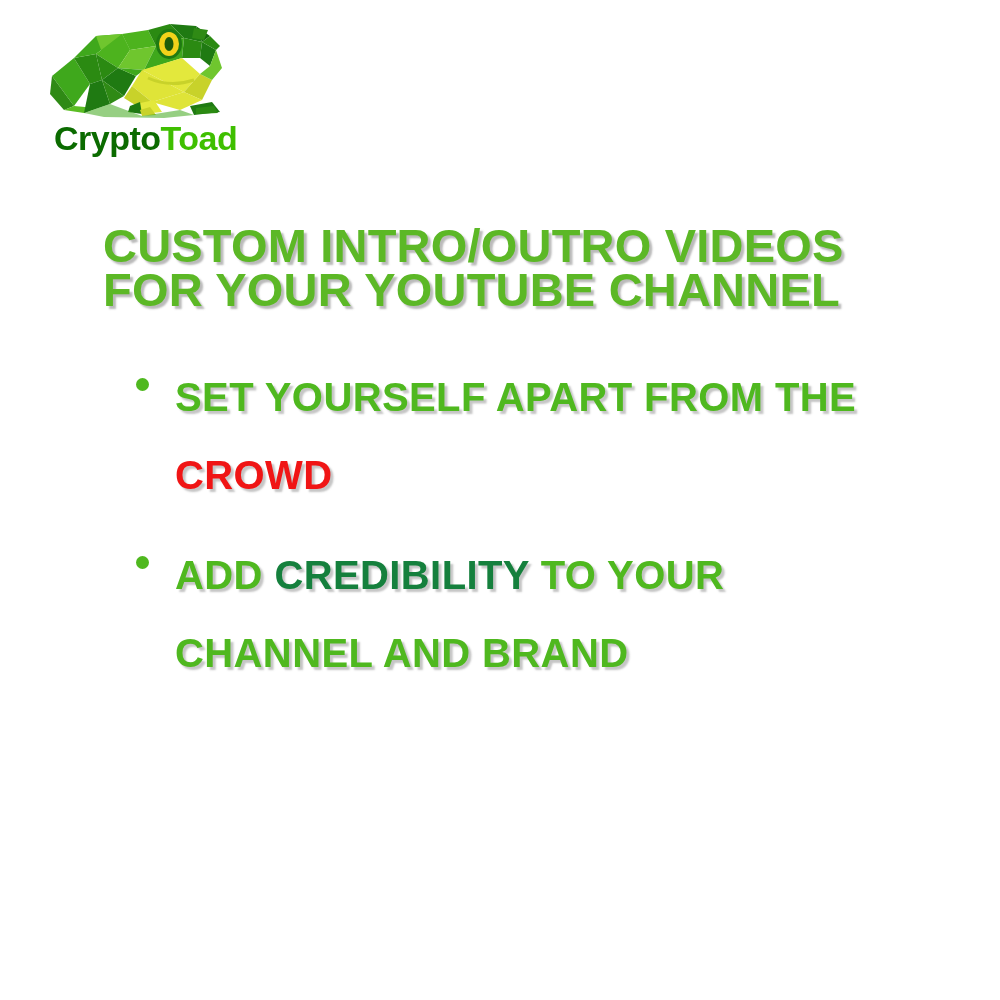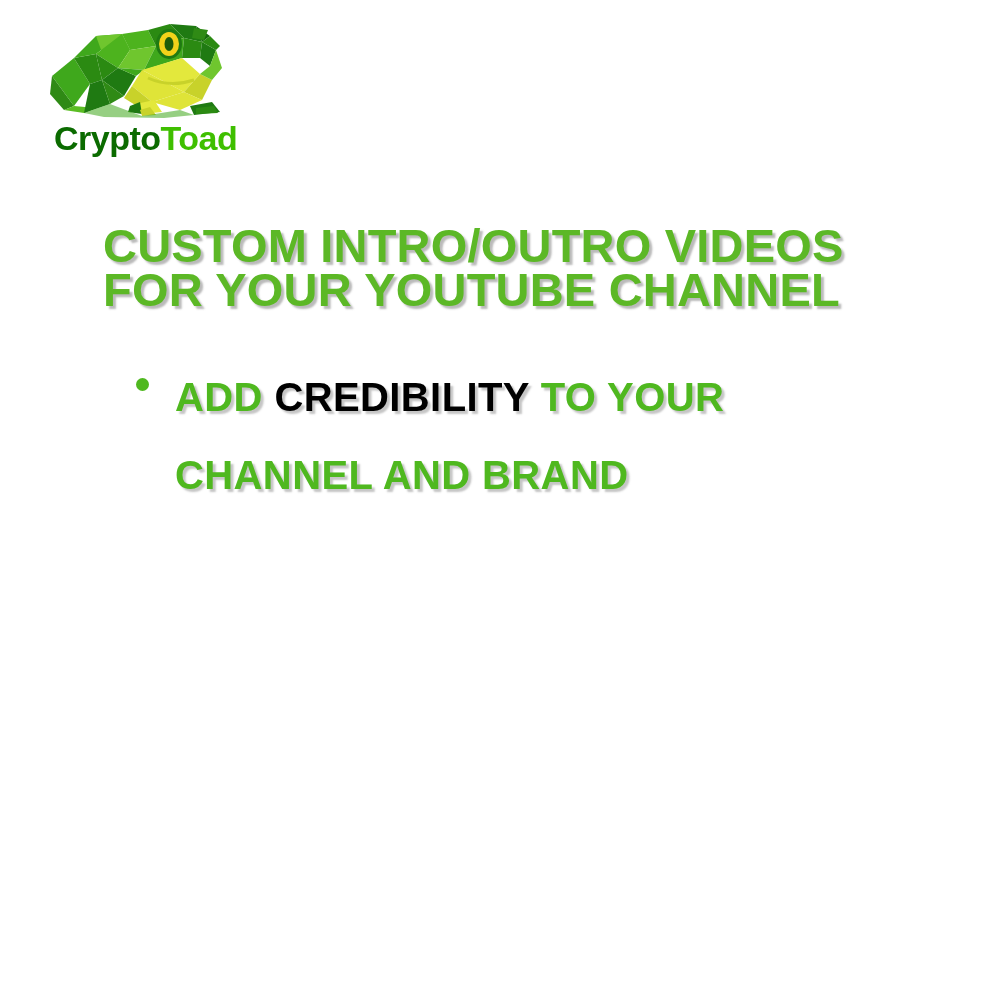--- a/index.html
+++ b/index.html
@@ -99,21 +99,21 @@
     font-size: 40px;
     line-height: 78px;
     letter-spacing: 0.4px;
     color: #4fb81f;
     text-transform: uppercase;
   }
   .bullet-text .seg {
     text-shadow: 3px 3px 2px rgba(110,110,110,0.40);
   }
   .seg.hl-red   { color: #f01515; }
-  .seg.hl-dark  { color: #000000; }
+  .seg.hl-dark  { color: #15803d; }
   .seg.hl-aqua  { color: #7ff3cf; }
 </style>
 </head>
 <body>
 
 <div id="logo-block">
 
   <div id="logo-mark">
     <svg viewBox="0 0 185 108" width="185" height="108" xmlns="http://www.w3.org/2000/svg">
 
@@ -173,20 +173,26 @@
 
 </div>
 
 <h1 id="headline">
   <span class="hl-line">CUSTOM INTRO/OUTRO VIDEOS</span>
   <span class="hl-line">FOR YOUR YOUTUBE CHANNEL</span>
 </h1>
 
 <ul id="bullet-list">
 
+  <li class="bullet-item">
+    <span class="bullet-dot"></span>
+    <span class="bullet-text">
+      <span class="seg">SET YOURSELF APART FROM THE </span><span class="seg hl-red">CROWD</span>
+    </span>
+  </li>
 
   <li class="bullet-item">
     <span class="bullet-dot"></span>
     <span class="bullet-text">
       <span class="seg">ADD </span><span class="seg hl-dark">CREDIBILITY</span><span class="seg"> TO YOUR CHANNEL AND BRAND</span>
     </span>
   </li>
 
 
 </ul>

